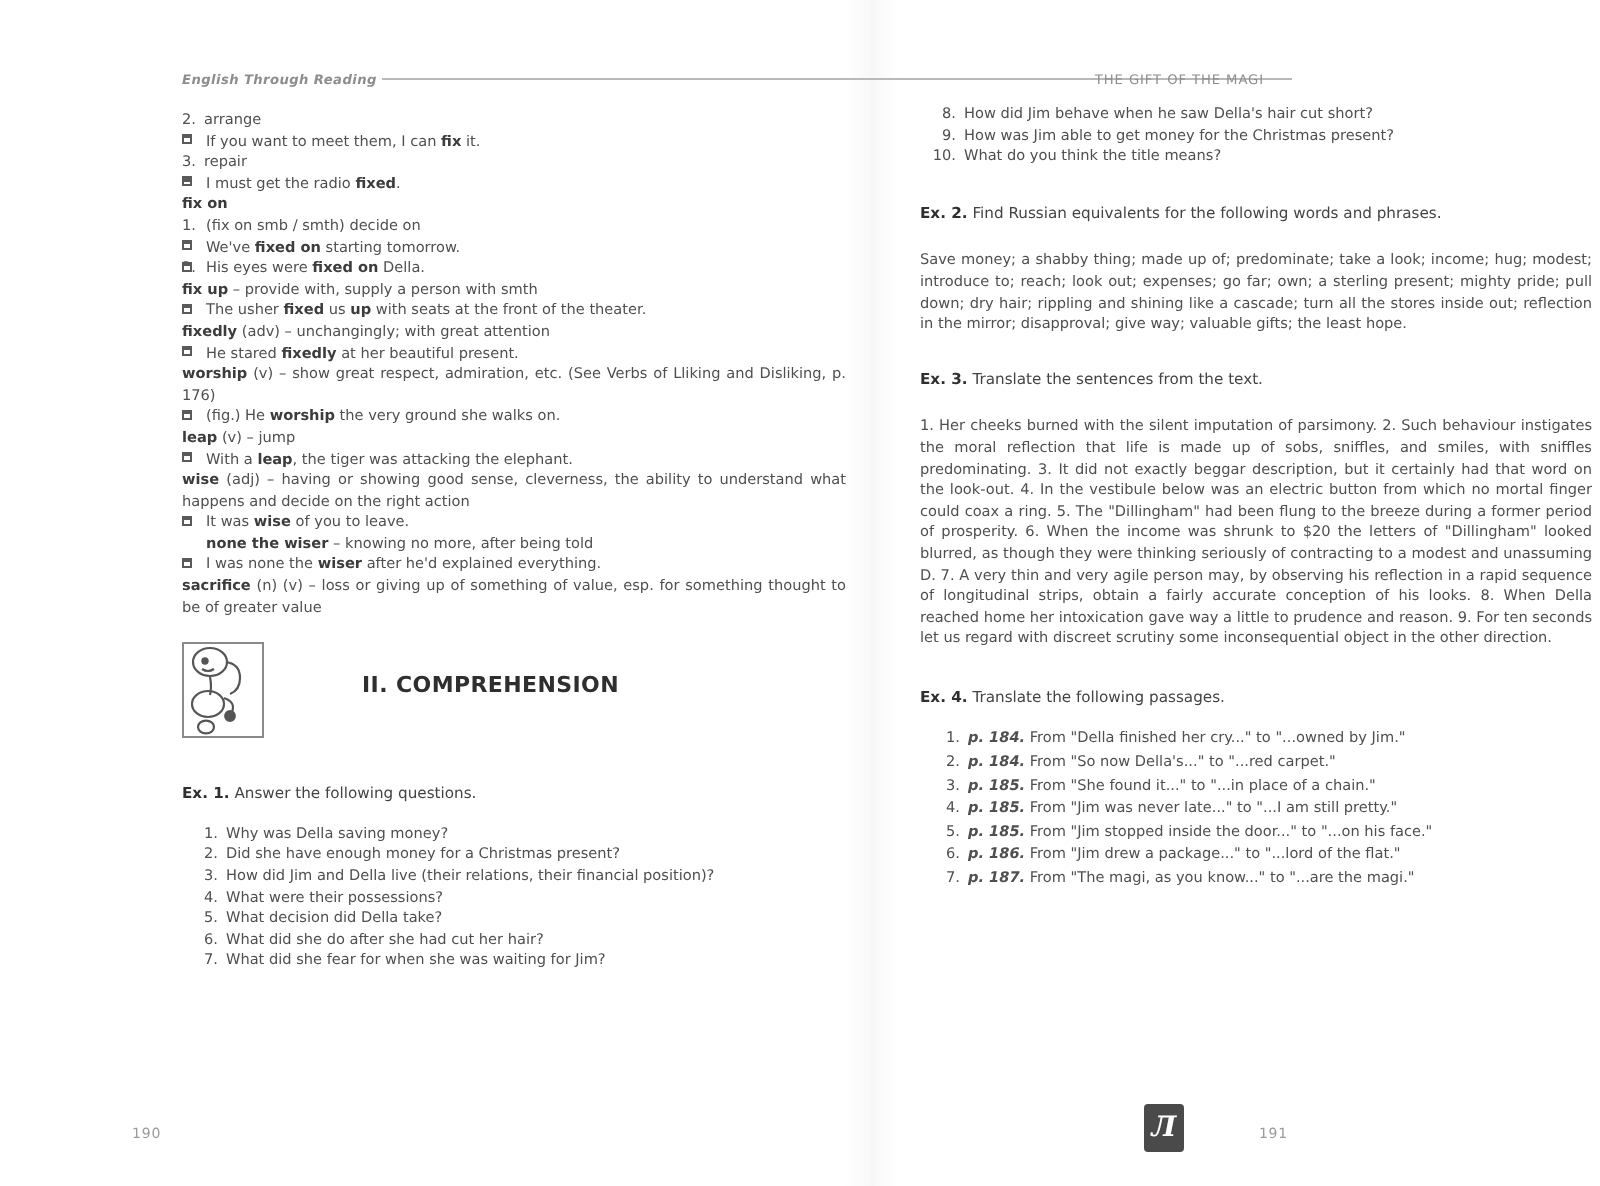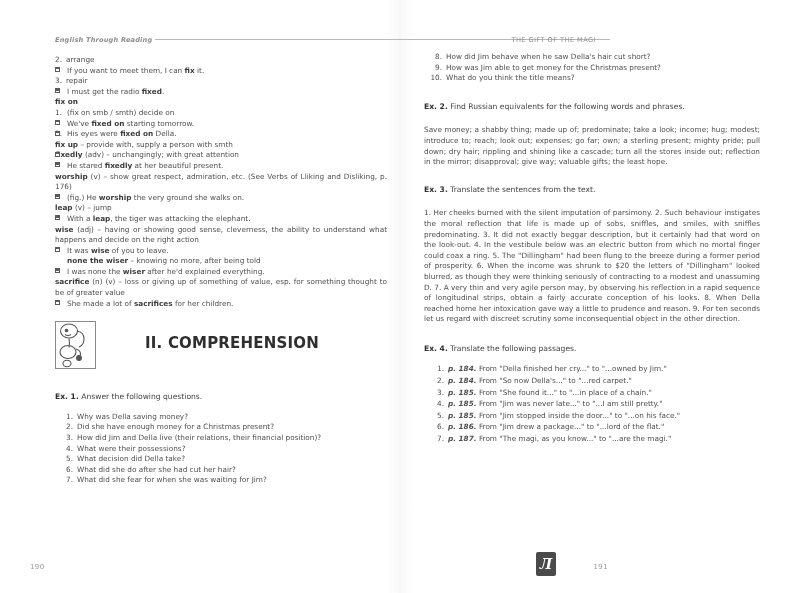--- a/index.html
+++ b/index.html
@@ -12,20 +12,21 @@
     height: 593px;
     overflow: hidden;
     font-family: "DejaVu Sans", sans-serif;
     color: #4a4a4a;
   }
   .spread {
     position: relative;
     width: 636px;
     height: 593px;
     background: #fdfdfd;
+    margin-left: 36px;
   }
   
   .page {
     position: absolute;
     top: 0;
     height: 593px;
     background: #ffffff;
   }
   .page-left  { left: 0;   width: 400px; }
   .page-right { left: 400px; width: 400px; }
@@ -149,21 +150,21 @@
     width: 41px;
     height: 48px;
     border: 1px solid #8a8a8a;
     background: #ffffff;
     box-sizing: border-box;
   }
   .comp-title {
     position: absolute;
     left: 90px;
     top: 17px;
-    font-size: 15px;
+    font-size: 11px;
     font-weight: 700;
     color: #2f2f2f;
     letter-spacing: .2px;
   }
 
   .ex-head {
     font-size: 7.6px;
     margin-top: 13px;
     color: #434343;
   }
@@ -295,20 +296,21 @@
       <span class="box"></span>
       <span>His eyes were <b>fixed on</b> Della.</span>
     </div>
 
     <div>
       <b>fix up</b>
       <span>– provide with, supply a person with smth</span>
     </div>
     <div class="ex-item indent1">
       <span class="box"></span>
+      <span>The usher <b>fixed</b> us <b>up</b> with seats at the front of the theater.</span>
     </div>
 
     <div>
       <b>fixedly</b>
       <span>(adv) – unchangingly; with great attention</span>
     </div>
     <div class="ex-item indent1">
       <span class="box"></span>
       <span>He stared <b>fixedly</b> at her beautiful present.</span>
     </div>
@@ -345,24 +347,20 @@
       <span>– knowing no more, after being told</span>
     </div>
     <div class="ex-item indent2">
       <span class="box"></span>
       <span>I was none the <b>wiser</b> after he'd explained everything.</span>
     </div>
 
     <div class="para para-tight">
       <b>sacrifice</b>
       <span>(n) (v) – loss or giving up of something of value, esp. for something thought to be of greater value</span>
-    </div>
-    <div class="ex-item indent1">
-      <span class="box"></span>
-      <span>She made a lot of <b>sacrifices</b> for her children.</span>
     </div>
 
     <div class="comp-block">
       <div class="comp-icon">
         <svg width="39" height="46" viewBox="0 0 39 46" xmlns="http://www.w3.org/2000/svg">
           <g fill="none" stroke="#555" stroke-width="1.1">
             <ellipse cx="13" cy="9" rx="8.5" ry="7"></ellipse>
             <circle cx="10.5" cy="8.5" r="1.3" fill="#555"></circle>
             <path d="M9 12.5 q3 2 6 0"></path>
             <path d="M21 9 q7 1 7 8 q0 6 -5 8"></path>

